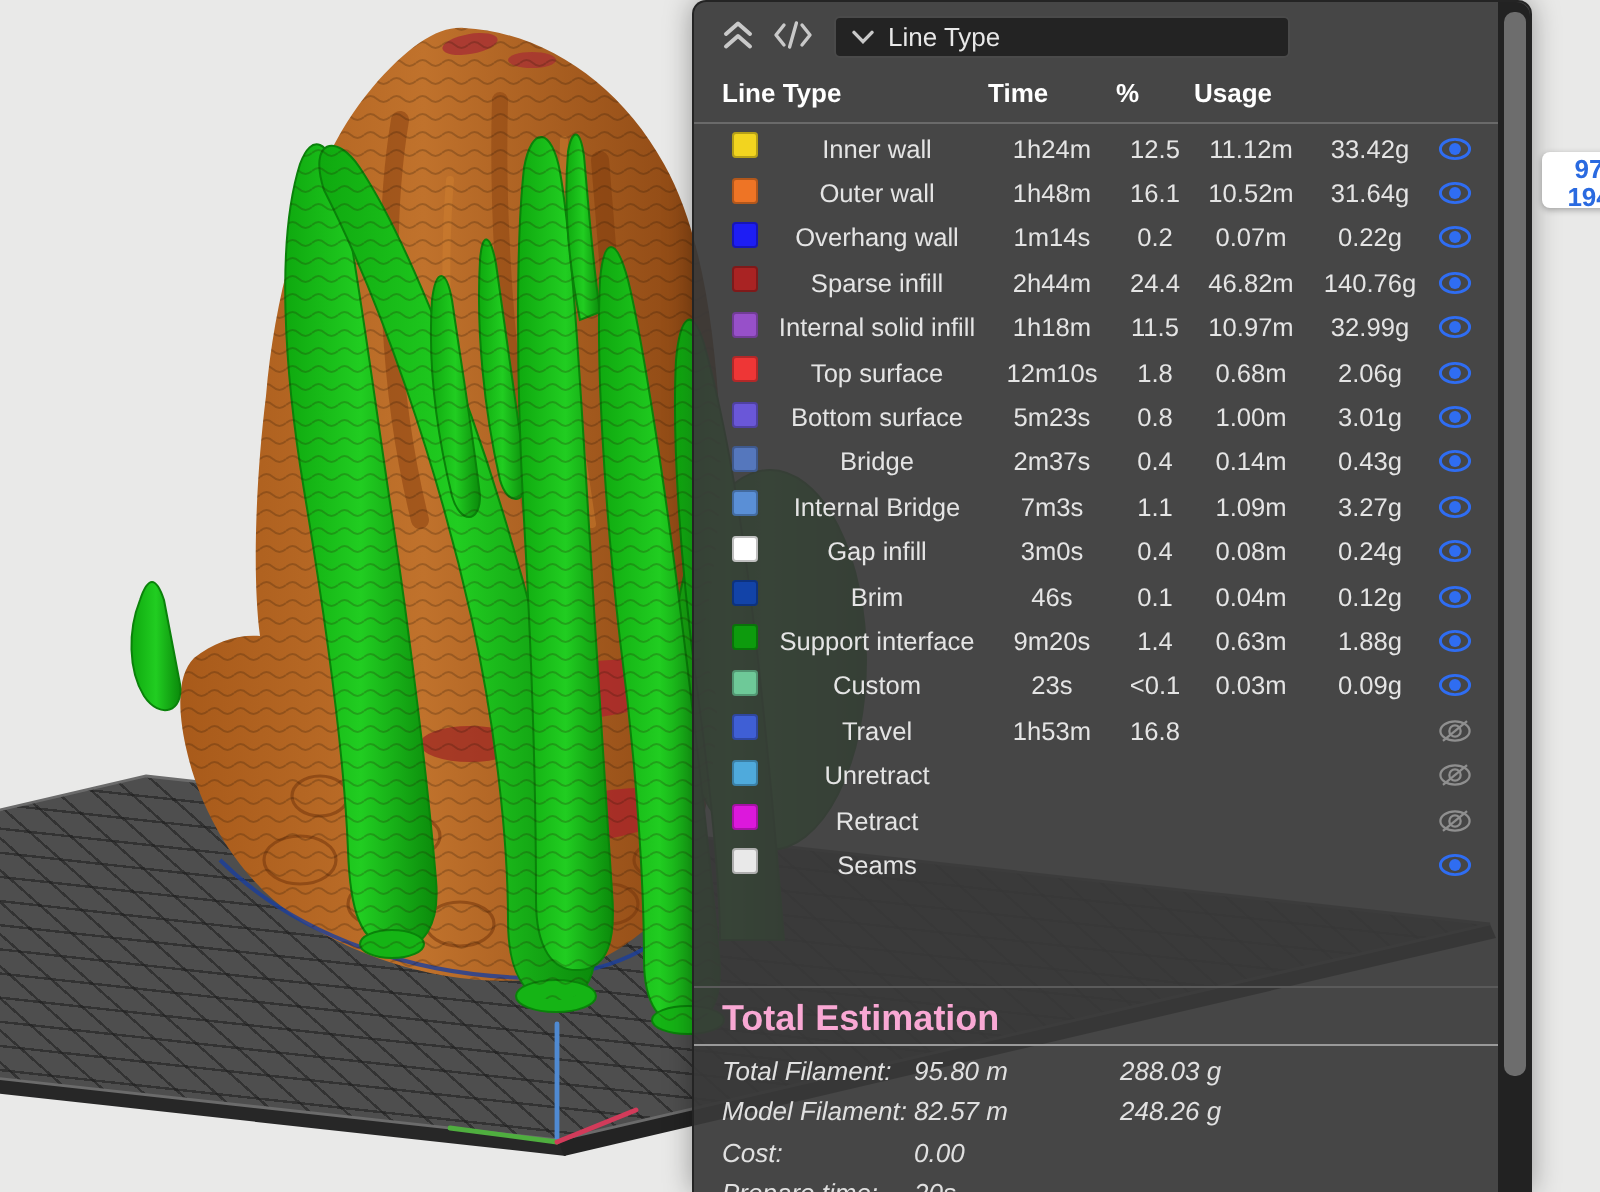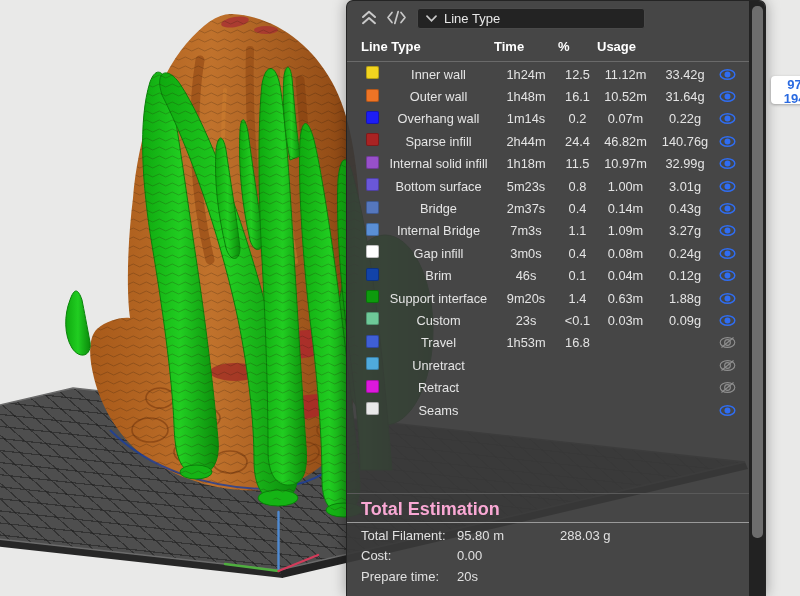--- a/index.html
+++ b/index.html
@@ -43,21 +43,21 @@
     color:#e4e4e4;box-sizing:border-box;white-space:nowrap;text-align:center;}
   .swatch{width:13px;height:13px;border-radius:2px;display:inline-block;
     box-shadow:inset 0 0 0 1px rgba(0,0,0,.25);}
   .eye-btn{background:none;border:none;padding:0;margin-left:3px;cursor:pointer;
     height:14px;line-height:0;justify-self:start;}
 
   .tot-title{position:absolute;left:14px;top:498px;font-size:18px;font-weight:bold;color:#f9a8d4;}
   .tot-rows{position:absolute;left:0;top:524px;width:404px;}
   .tot-row{display:grid;grid-template-columns:96px 103px 1fr;align-items:center;
     height:20.5px;padding-left:14px;font-size:13px;color:#e0e0e0;box-sizing:border-box;
-    white-space:nowrap;}
+    white-space:nowrap;font-style:italic;}
 
   .sb-track{position:absolute;right:0;top:0;width:16px;height:596px;
     background:#222222;border-radius:0 7px 0 0;}
   .sb-thumb{position:absolute;right:2.5px;top:5px;width:11px;height:532px;
     background:#6d6d6d;border-radius:5px;cursor:pointer;}
 
   
   .layer-tip{position:absolute;left:771px;top:76px;width:40px;height:28px;
     background:#ffffff;border-radius:4px 0 0 4px;box-shadow:0 1px 3px rgba(0,0,0,.3);
     color:#2a6ae0;font-size:13px;font-weight:bold;line-height:14px;
@@ -242,20 +242,32 @@
           <span>1h18m</span>
           <span>11.5</span>
           <span>10.97m</span>
           <span>32.99g</span>
           <button class="eye-btn"><svg width="17" height="13" viewBox="0 0 24 17">
               <ellipse cx="12" cy="8.5" rx="10.3" ry="6.8" fill="none" stroke="#2f6df2" stroke-width="2.1"></ellipse>
               <circle cx="12" cy="8.5" r="4.2" fill="#2f6df2"></circle>
             </svg></button>
         </div>
         <div class="lt-row">
+          <span><span class="swatch" style="background: rgb(238, 54, 54);"></span></span>
+          <span>Top surface</span>
+          <span>12m10s</span>
+          <span>1.8</span>
+          <span>0.68m</span>
+          <span>2.06g</span>
+          <button class="eye-btn"><svg width="17" height="13" viewBox="0 0 24 17">
+              <ellipse cx="12" cy="8.5" rx="10.3" ry="6.8" fill="none" stroke="#2f6df2" stroke-width="2.1"></ellipse>
+              <circle cx="12" cy="8.5" r="4.2" fill="#2f6df2"></circle>
+            </svg></button>
+        </div>
+        <div class="lt-row">
           <span><span class="swatch" style="background: rgb(106, 87, 216);"></span></span>
           <span>Bottom surface</span>
           <span>5m23s</span>
           <span>0.8</span>
           <span>1.00m</span>
           <span>3.01g</span>
           <button class="eye-btn"><svg width="17" height="13" viewBox="0 0 24 17">
               <ellipse cx="12" cy="8.5" rx="10.3" ry="6.8" fill="none" stroke="#2f6df2" stroke-width="2.1"></ellipse>
               <circle cx="12" cy="8.5" r="4.2" fill="#2f6df2"></circle>
             </svg></button>
@@ -388,20 +400,25 @@
     <div class="divider div-tot-top"></div>
     <div class="tot-title">Total Estimation</div>
     <div class="divider div-tot-under"></div>
     <div class="tot-rows">
         <div class="tot-row">
           <span>Total Filament:</span>
           <span>95.80 m</span>
           <span>288.03 g</span>
         </div>
         <div class="tot-row">
+          <span>Model Filament:</span>
+          <span>82.57 m</span>
+          <span>248.26 g</span>
+        </div>
+        <div class="tot-row">
           <span>Cost:</span>
           <span>0.00</span>
           <span></span>
         </div>
         <div class="tot-row">
           <span>Prepare time:</span>
           <span>20s</span>
           <span></span>
         </div>
       </div>

